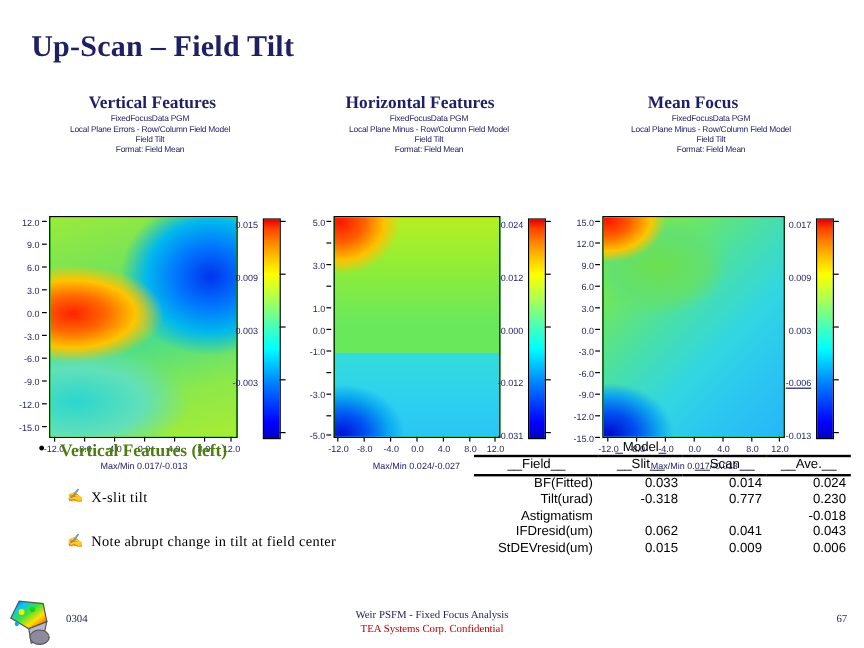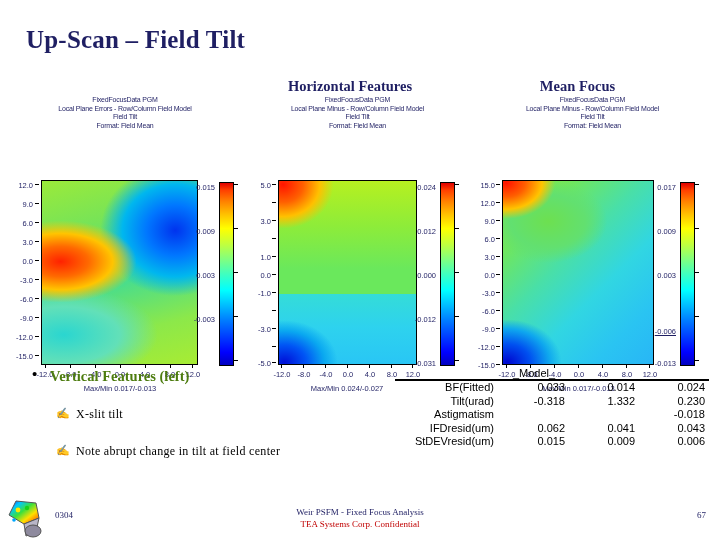--- a/index.html
+++ b/index.html
@@ -142,20 +142,21 @@
   }
   .logo{position:absolute;left:6px;top:-2px;width:46px;height:42px;}
 </style>
 </head>
 <body>
 
 <div class="slide">
 
   <div class="title">Up-Scan – Field Tilt</div>
 
+  <div class="colhead c1">Vertical Features</div>
   <div class="colhead c2">Horizontal Features</div>
   <div class="colhead c3">Mean Focus</div>
 
   <div class="plot p1">
     <div class="plottitle">
       <div>FixedFocusData PGM</div>
       <div>Local Plane Errors - Row/Column Field Model</div>
       <div>Field Tilt</div>
       <div>Format: Field Mean</div>
     </div>
@@ -367,21 +368,21 @@
         <span style="left:101px;">4.0</span>
         <span style="left:125px;">8.0</span>
         <span style="left:148px;">12.0</span>
       </div>
       <div class="maxmin" style="left:26px;top:252px;width:165px;">Max/Min 0.017/-0.013</div>
 
       <div class="cbarlabs" style="left:172px;top:52px;width:34px;height:180px;">
         <span style="top:0px;">0.017</span>
         <span style="top:44px;">0.009</span>
         <span style="top:88px;">0.003</span>
-        <span style="top:144px;text-decoration:underline;">-0.006</span>
+        <span style="top:132px;text-decoration:underline;">-0.006</span>
         <span style="top:176px;">-0.013</span>
       </div>
       <div class="cbar" style="left:210px;top:50px;height:182px;"></div>
       <div class="cbarticks" style="position:absolute;left:224px;top:50px;">
         <span style="top:2px;"></span>
           <span style="top:46px;"></span>
           <span style="top:90px;"></span>
         <span style="top:134px;"></span>
           <span style="top:178px;"></span>
       </div>
@@ -395,30 +396,36 @@
   </div>
 
   <table class="dtable">
     <tbody>
       <tr class="grp">
         <td class="w-lbl u"></td>
         <td class="w-num u" style="text-align:center;">_Model_</td>
         <td class="w-num u"></td>
         <td class="w-num u"></td>
       </tr>
+      <tr class="hdr">
+        <td class="w-lbl">__Field__</td>
+        <td class="w-num">__Slit__</td>
+        <td class="w-num">__Scan__</td>
+        <td class="w-num">__Ave.__</td>
+      </tr>
       <tr>
         <td class="lbl">BF(Fitted)</td>
         <td>0.033</td>
         <td>0.014</td>
         <td>0.024</td>
       </tr>
       <tr>
         <td class="lbl">Tilt(urad)</td>
         <td>-0.318</td>
-        <td>1.332</td>
+        <td>0.777</td>
         <td>0.230</td>
       </tr>
       <tr>
         <td class="lbl">Astigmatism</td>
         <td></td>
         <td></td>
         <td>-0.018</td>
       </tr>
       <tr>
         <td class="lbl">IFDresid(um)</td>

